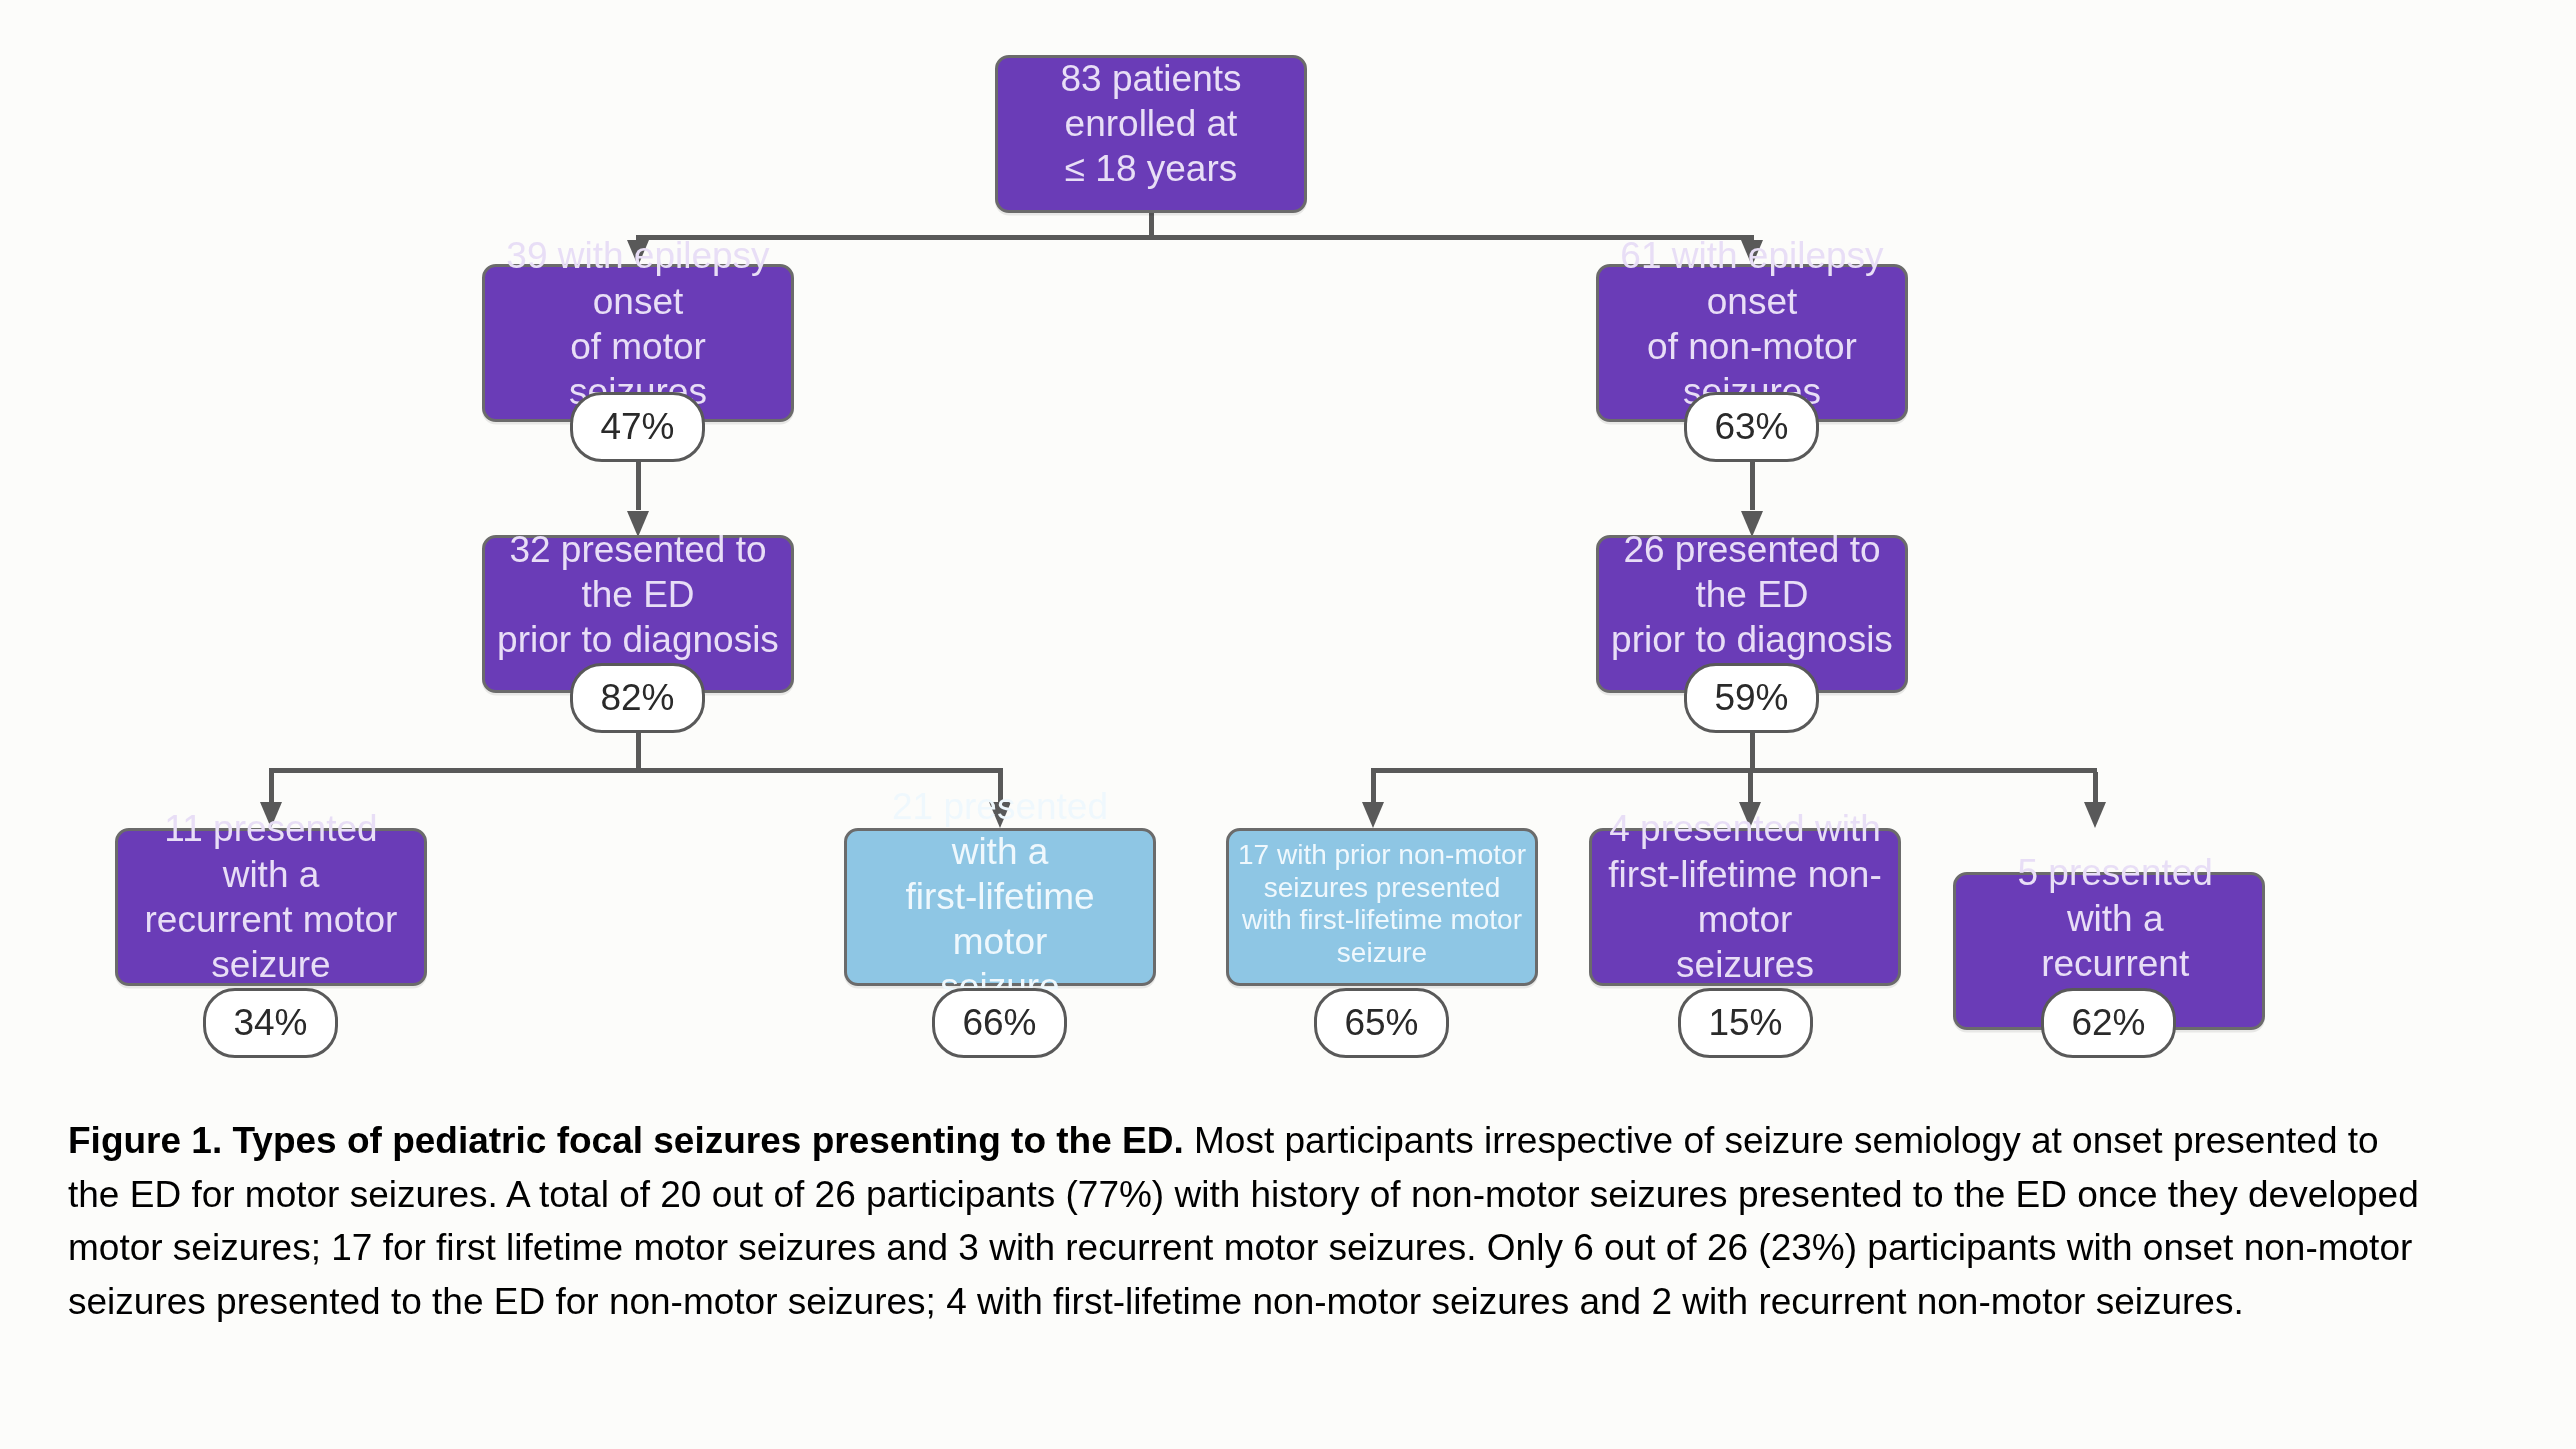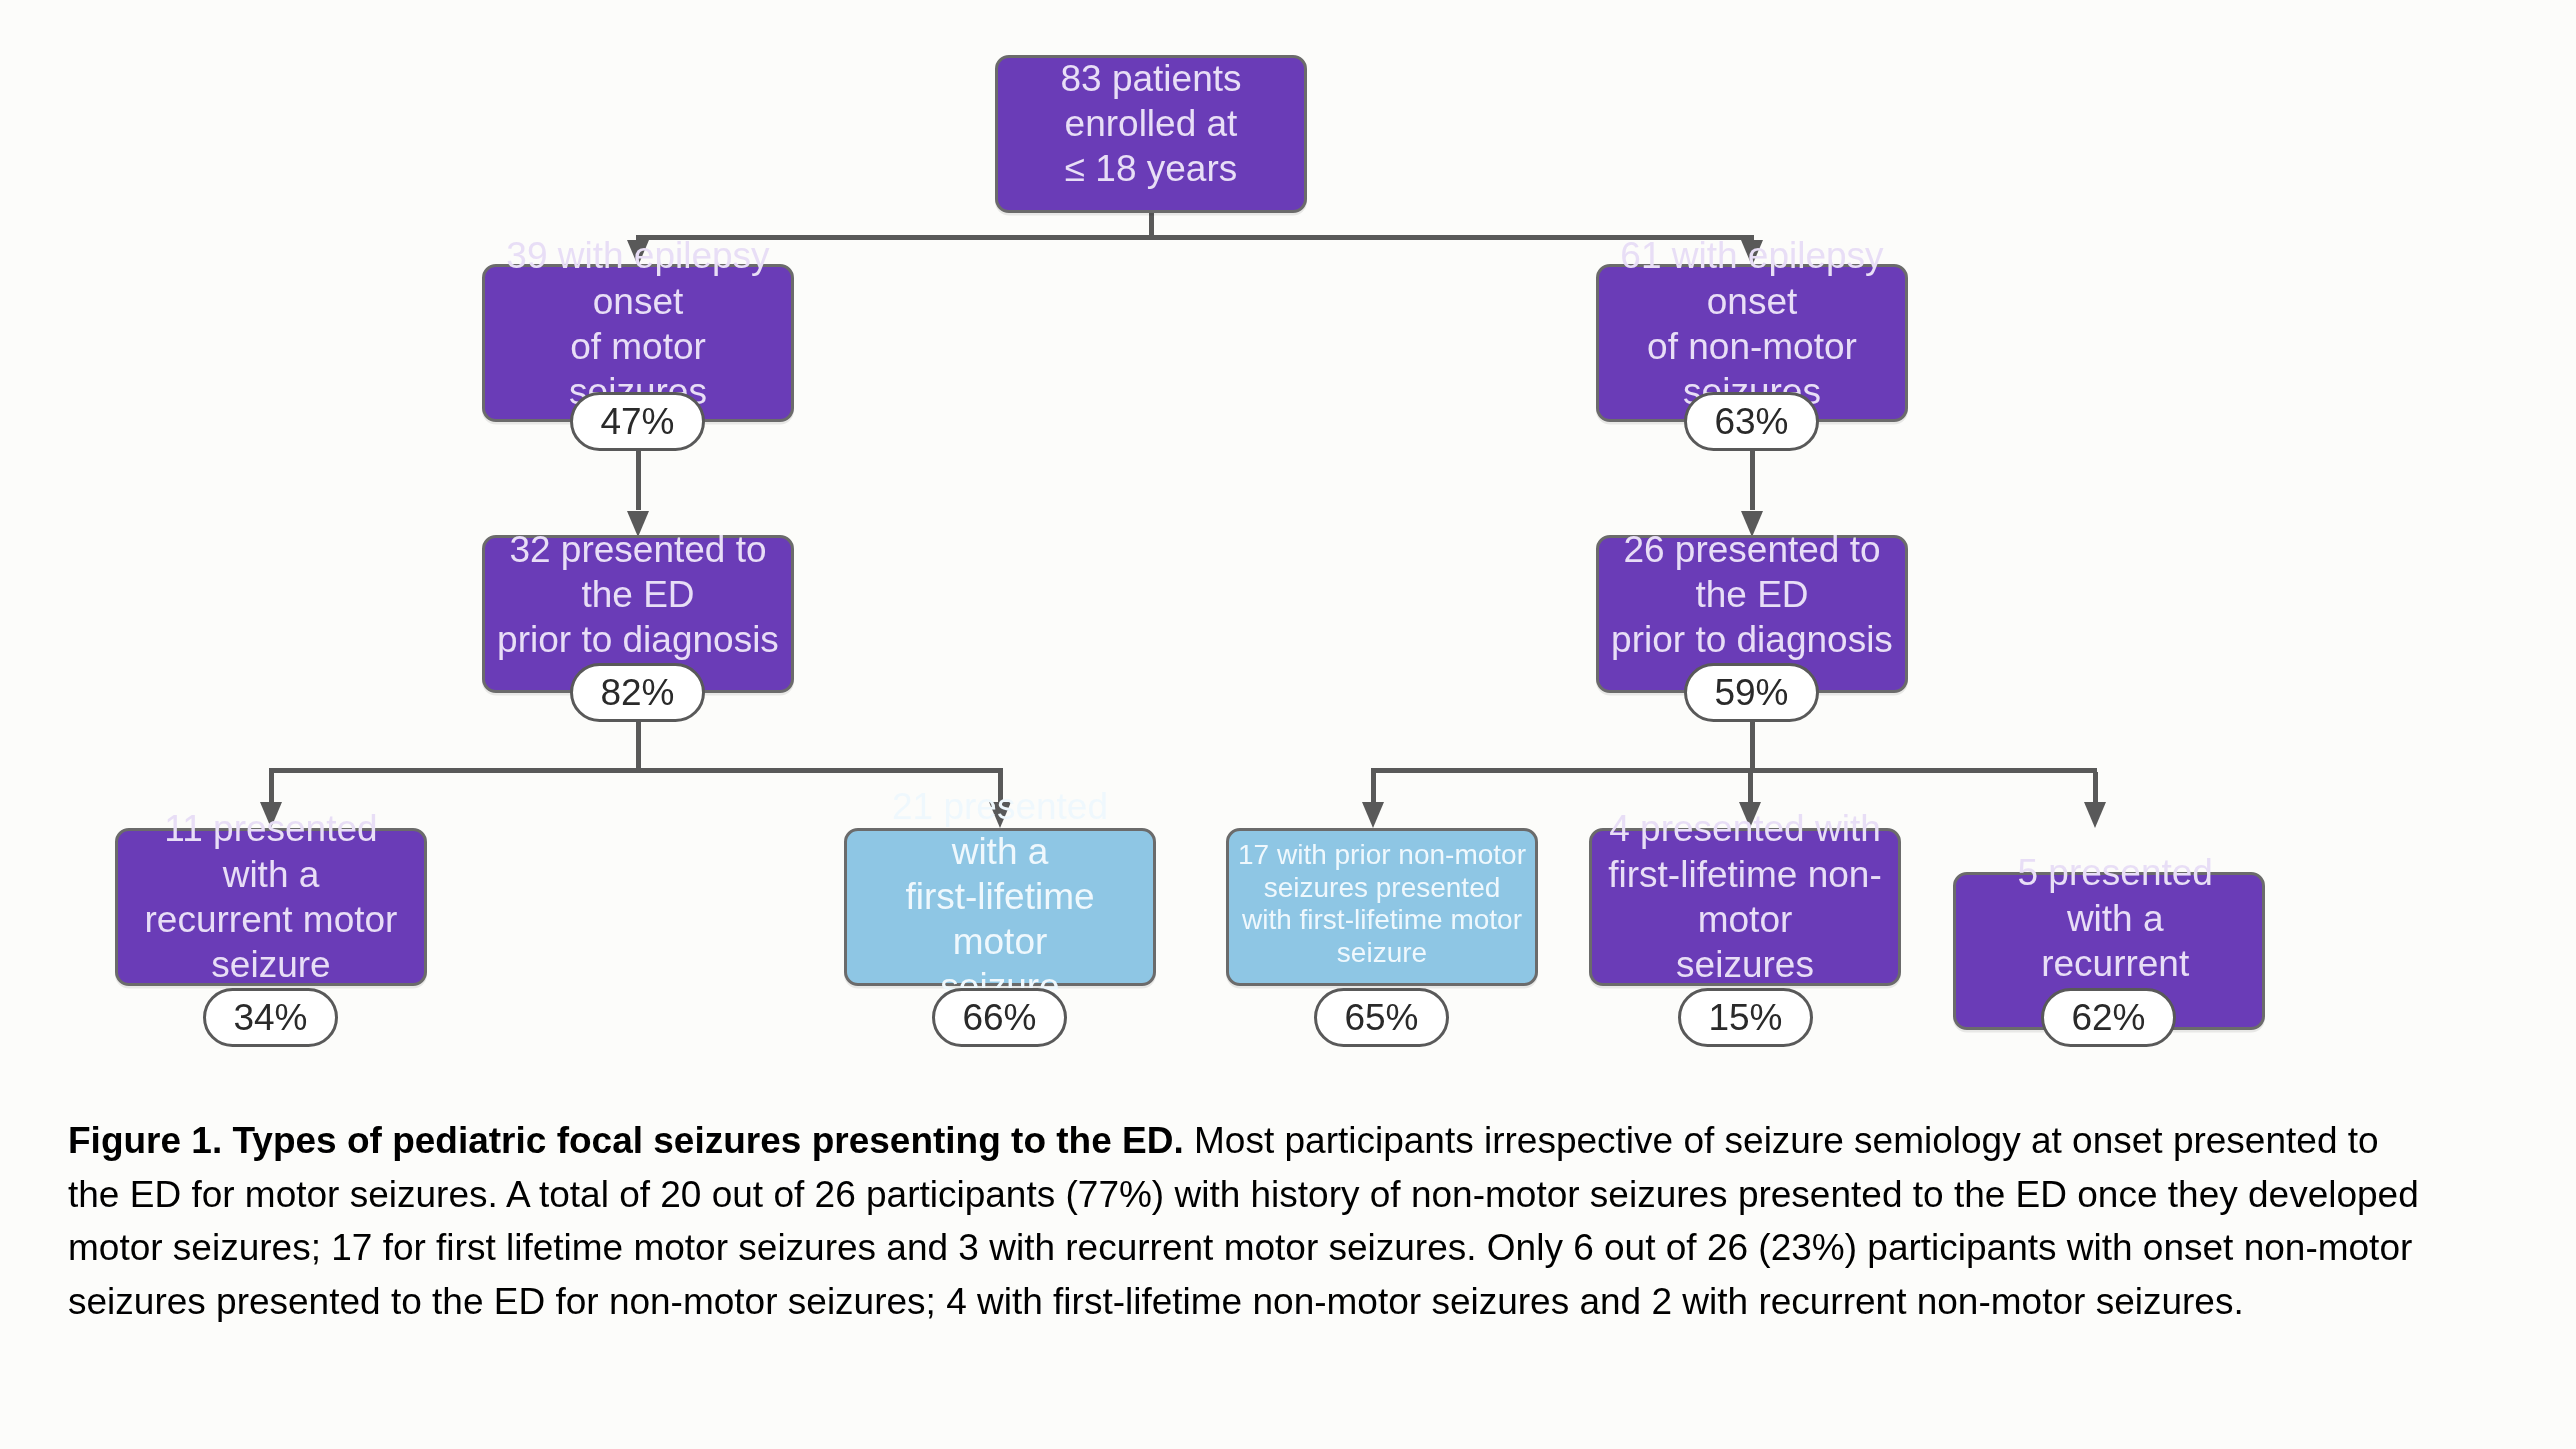--- a/index.html
+++ b/index.html
@@ -30,21 +30,21 @@
   .node.purple{background:var(--purple);color:var(--purple-text);}
   .node.blue{background:var(--blue);color:var(--blue-text);}
   .node .label{
     font-size:37px;line-height:1.22;white-space:pre-line;display:block;width:100%;
   }
   .node.pad-deep{padding:6.4px 11.6px 45px;}
   .node.pad-mid{padding:6.4px 11.6px 27px;}
   .node.pad-tight{padding:3.9px 6.4px 9px;}
   .node.small .label{font-size:28px;line-height:1.17;}
   .pill{
-    position:absolute;width:135px;height:59px;box-sizing:border-box;
+    position:absolute;width:135px;height:70px;box-sizing:border-box;
     background:var(--pill-bg);border:3.9px solid var(--pill-border);border-radius:32px;
     display:flex;align-items:center;justify-content:center;
     font-size:37px;color:var(--pill-text);z-index:4;
   }
   .vline,.hline{position:absolute;background:var(--line);z-index:1;}
   .vline{width:4.5px;}
   .hline{height:4.5px;}
   .arrowhead{
     position:absolute;width:0;height:0;z-index:1;
     border-left:11px solid transparent;border-right:11px solid transparent;

